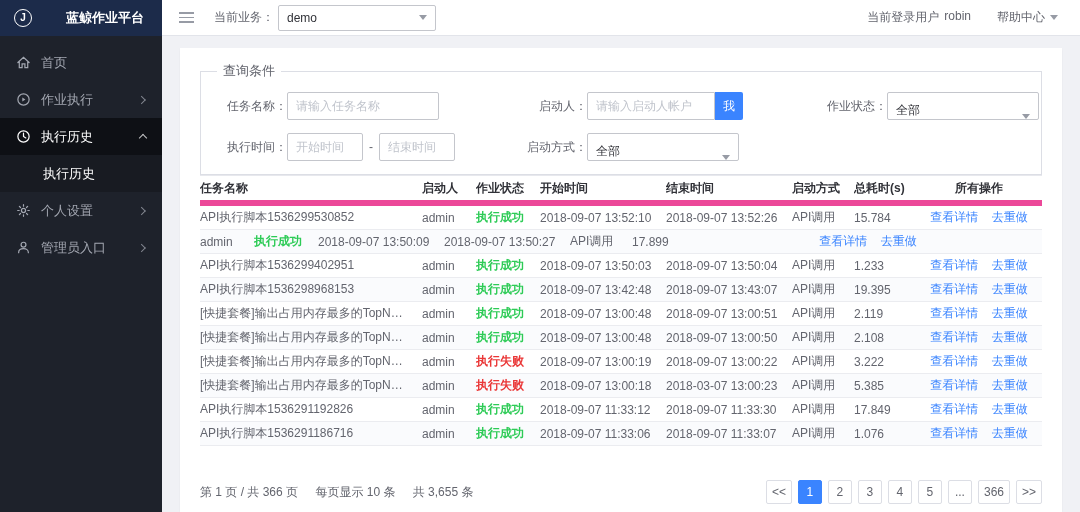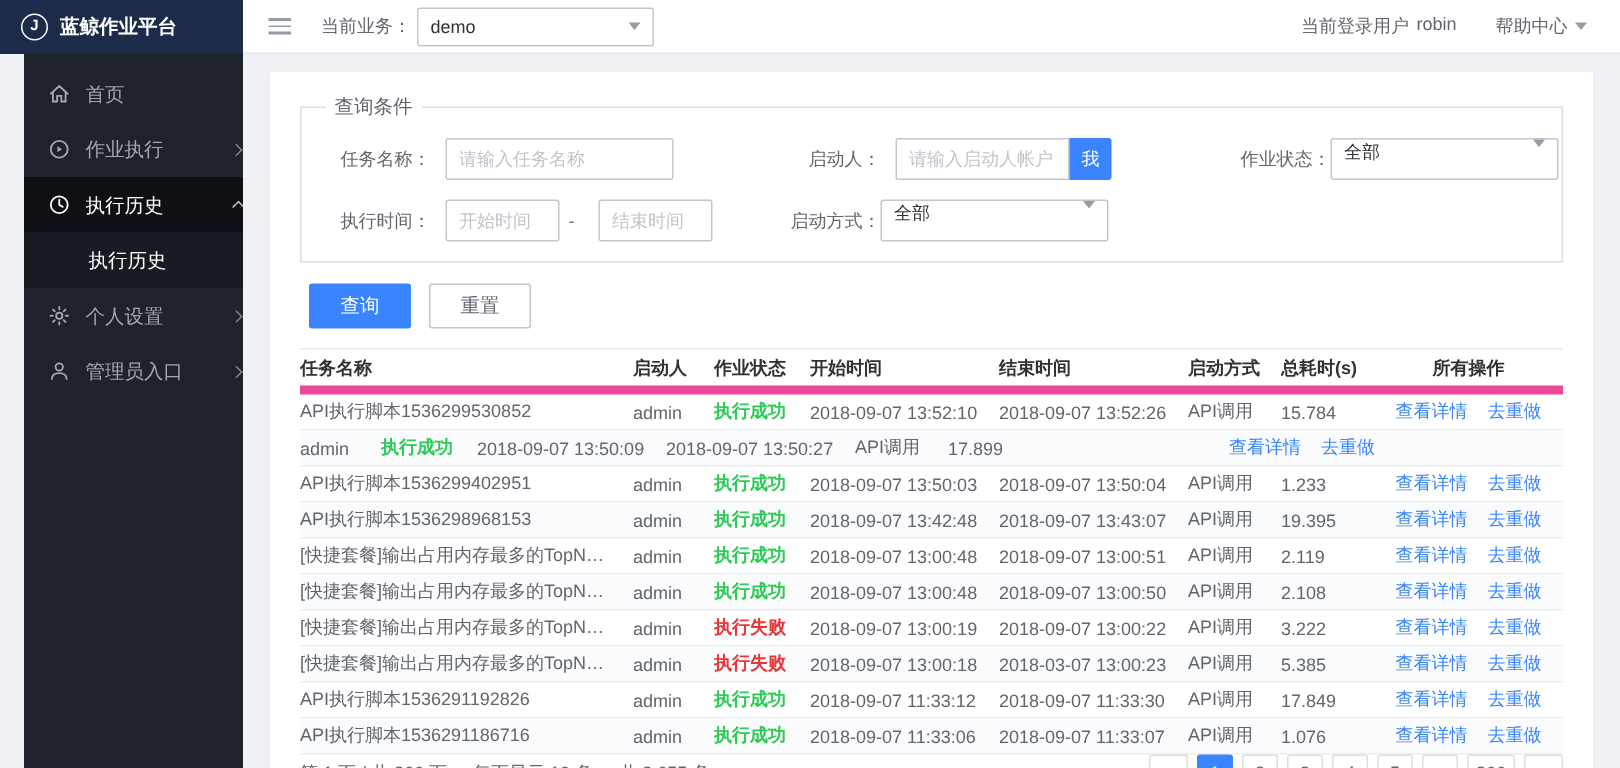--- a/index.html
+++ b/index.html
@@ -11,37 +11,37 @@
 
   
   .header { position: absolute; top: 0; left: 0; width: 1080px; height: 36px;
     background: #fff; display: flex; align-items: center;
     border-bottom: 1px solid #e2e4ea; z-index: 10; }
   .logo { width: 162px; height: 36px; background: #1c2b4a; display: flex;
     align-items: center; gap: 8px; padding-left: 14px; flex: none; }
   .logo-circle { width: 18px; height: 18px; border: 1.5px solid #fff; border-radius: 50%;
     color: #fff; font-size: 10px; font-weight: bold; display: flex;
     align-items: center; justify-content: center; flex: none; }
-  .logo-title { color: #fff; font-size: 13px; font-weight: bold; white-space: nowrap; }
+  .logo-title { color: #fff; font-size: 13px; font-weight: bold; white-space: nowrap; margin-left: 26px; }
   .hamburger { margin-left: 13px; display: flex; flex-direction: column; gap: 3px;
     cursor: pointer; padding: 4px; }
   .hamburger span { display: block; width: 15px; height: 1.5px; background: #979ba5; }
   .biz-label { margin-left: 16px; font-size: 12px; color: #63656e; white-space: nowrap; }
   .biz-select { margin-left: 4px; width: 158px; height: 26px; border: 1px solid #c4c6cc;
     border-radius: 2px; display: flex; align-items: center; justify-content: space-between;
     padding: 0 8px; font-size: 12px; color: #313238; cursor: pointer; background: #fff; }
   .caret { width: 0; height: 0; border-left: 4px solid transparent;
     border-right: 4px solid transparent; border-top: 5px solid #979ba5; flex: none; }
   .header-right { margin-left: auto; display: flex; align-items: center; gap: 26px;
     padding-right: 22px; font-size: 12px; color: #63656e; }
   .login-user { display: flex; gap: 5px; }
   .help { display: flex; align-items: center; gap: 5px; cursor: pointer; }
 
   
-  .sidebar { position: absolute; top: 36px; left: 16px; width: 162px; height: 476px;
+  .sidebar { position: absolute; top: 36px; left: 0; width: 162px; height: 476px;
     background: #1e222b; padding-top: 8px; }
   .side-item { height: 37px; display: flex; align-items: center; gap: 10px;
     padding: 0 16px; font-size: 13px; color: #a3a7b1; cursor: pointer; }
   .side-item .icon { width: 15px; height: 15px; flex: none; display: flex; }
   .side-item .icon svg { width: 15px; height: 15px; }
   .chev-box { margin-left: auto; display: flex; }
   .chev { width: 6px; height: 6px; border-right: 1.5px solid currentColor;
     border-bottom: 1.5px solid currentColor; transform: rotate(-45deg); opacity: .75; }
   .chev.up { transform: rotate(-135deg); margin-top: 3px; }
   .side-item.active-parent { background: #0e1015; color: #fff; }
@@ -55,29 +55,29 @@
     display: flex; flex-direction: column; box-shadow: 0 1px 2px rgba(0,0,0,.05); }
 
   fieldset.query { border: 1px solid #dcdee5; padding: 12px 0 0 6px; }
   fieldset.query legend { font-size: 13px; color: #63656e; padding: 0 6px; margin-left: 10px; }
   .form-row { display: flex; margin-bottom: 13px; }
   .fi { display: flex; align-items: center; }
   .fi label { width: 80px; text-align: right; font-size: 12px; color: #63656e; flex: none; }
   .fi.c1 { width: 300px; }
   .fi.c2 { width: 300px; }
   .txt { height: 28px; border: 1px solid #c4c6cc; border-radius: 2px; padding: 0 8px;
-    font-size: 12px; color: #313238; width: 152px; font-family: inherit; outline: none; margin-left: 10px; }
+    font-size: 12px; color: #313238; width: 152px; font-family: inherit; outline: none; }
   .txt::placeholder { color: #c0c4cc; }
-  .starter-input { width: 116px; border-radius: 2px 0 0 2px; }
+  .starter-input { width: 128px; border-radius: 2px 0 0 2px; }
   .me-btn { width: 28px; height: 28px; background: #3a84ff; color: #fff; border: none;
     font-size: 12px; border-radius: 0 2px 2px 0; cursor: pointer; font-family: inherit; }
   .date { width: 76px; }
   .dash { margin: 0 6px; color: #63656e; font-size: 12px; }
   .select { width: 152px; height: 28px; border: 1px solid #c4c6cc; border-radius: 2px;
-    background: #fff; display: flex; align-items: flex-start; justify-content: space-between;
+    background: #fff; display: flex; align-items: flex-end; justify-content: space-between;
     padding: 0 8px; font-size: 12px; color: #313238; cursor: pointer; }
 
   .btn-row { margin: 14px 0 13px 6px; display: flex; gap: 12px; }
   .btn { height: 30px; width: 68px; border-radius: 2px; font-size: 13px; cursor: pointer;
     font-family: inherit; }
   .btn.primary { background: #3a84ff; border: 1px solid #3a84ff; color: #fff; }
   .btn.plain { background: #fff; border: 1px solid #c4c6cc; color: #63656e; }
 
   
   .table { border-top: 1px solid #e7e8ed; }
@@ -234,24 +234,20 @@
         <div class="fi c2">
           <label>启动方式：</label>
           <div class="select">
             <span>全部</span>
             <span class="caret"></span>
           </div>
         </div>
       </div>
     </fieldset>
 
-    <div class="btn-row">
-      <button class="btn primary">查询</button>
-      <button class="btn plain">重置</button>
-    </div>
 
     <div class="table">
       <div class="thead">
         <div class="cell col-name">任务名称</div>
         <div class="cell col-starter">启动人</div>
         <div class="cell col-status">作业状态</div>
         <div class="cell col-start">开始时间</div>
         <div class="cell col-end">结束时间</div>
         <div class="cell col-mode">启动方式</div>
         <div class="cell col-duration">总耗时(s)</div>

